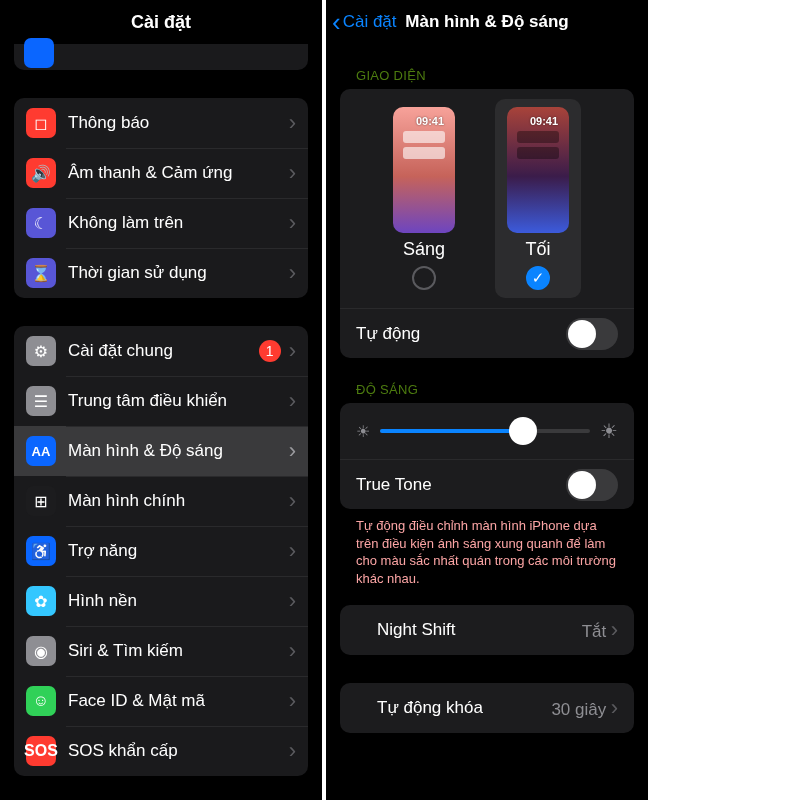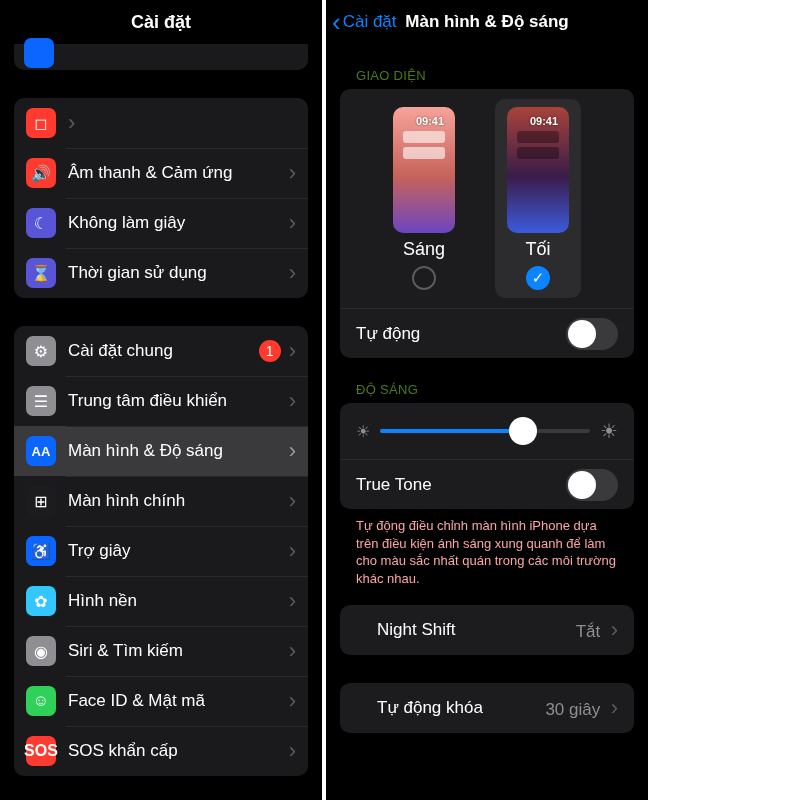--- a/index.html
+++ b/index.html
@@ -144,21 +144,21 @@
 
   .setting-row {
     display: flex; align-items: center; justify-content: space-between;
     height: 50px; padding: 0 16px;
     border-top: 1px solid #2a2a2c;
     cursor: pointer;
     gap: 13px;
   }
   .setting-row:first-child, .panel > .setting-row.only { border-top: none; padding-left: 37px; }
   .setting-row .label { font-size: 17px; }
-  .setting-row .value { color: #8e8e93; font-size: 17px; margin-right: 6px; }
+  .setting-row .value { color: #8e8e93; font-size: 17px; }
   .setting-row .chev { color: #5a5a5e; font-size: 22px; }
 
   .toggle {
     width: 52px; height: 32px; border-radius: 16px;
     background: #3a3a3c; position: relative; cursor: pointer;
   }
   .toggle .knob {
     position: absolute; top: 2px; left: 2px;
     width: 28px; height: 28px; border-radius: 14px; background: #fff;
   }
@@ -190,30 +190,31 @@
 
 <div class="pane">
   <div class="header-center">Cài đặt</div>
   <div class="vpn-row-stub">
     <div class="icon-square"></div>
   </div>
   <div id="left-groups">
       <div class="group">
         <div class="row">
           <div class="icon ic-red">◻</div>
+          <div class="label">Thông báo</div>
           <div class="chev">›</div>
         </div>
         <div class="row">
           <div class="icon ic-red">🔊</div>
           <div class="label">Âm thanh &amp; Cảm ứng</div>
           <div class="chev">›</div>
         </div>
         <div class="row">
           <div class="icon ic-purple">☾</div>
-          <div class="label">Không làm giây</div>
+          <div class="label">Không làm trên</div>
           <div class="chev">›</div>
         </div>
         <div class="row">
           <div class="icon ic-purple">⌛</div>
           <div class="label">Thời gian sử dụng</div>
           <div class="chev">›</div>
         </div>
       </div>
       <div class="group">
         <div class="row">
@@ -232,21 +233,21 @@
           <div class="label">Màn hình &amp; Độ sáng</div>
           <div class="chev">›</div>
         </div>
         <div class="row">
           <div class="icon ic-homescreen">⊞</div>
           <div class="label">Màn hình chính</div>
           <div class="chev">›</div>
         </div>
         <div class="row">
           <div class="icon ic-blue">♿</div>
-          <div class="label">Trợ giây</div>
+          <div class="label">Trợ năng</div>
           <div class="chev">›</div>
         </div>
         <div class="row">
           <div class="icon ic-cyan">✿</div>
           <div class="label">Hình nền</div>
           <div class="chev">›</div>
         </div>
         <div class="row">
           <div class="icon ic-gray">◉</div>
           <div class="label">Siri &amp; Tìm kiếm</div>

